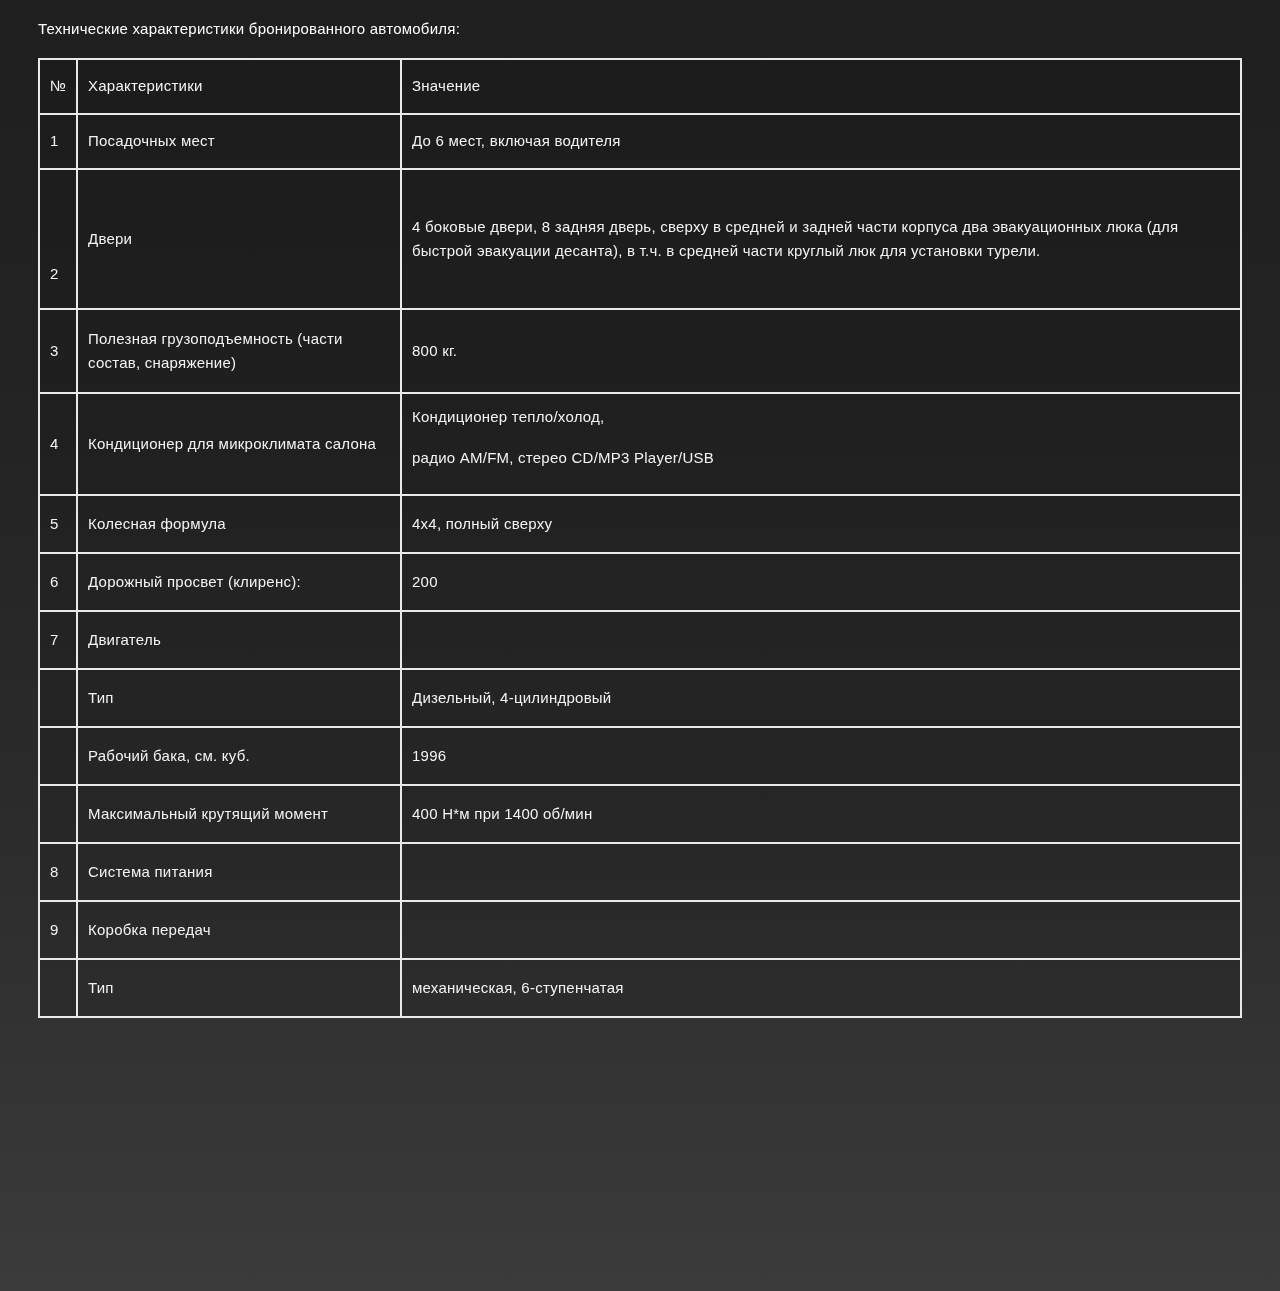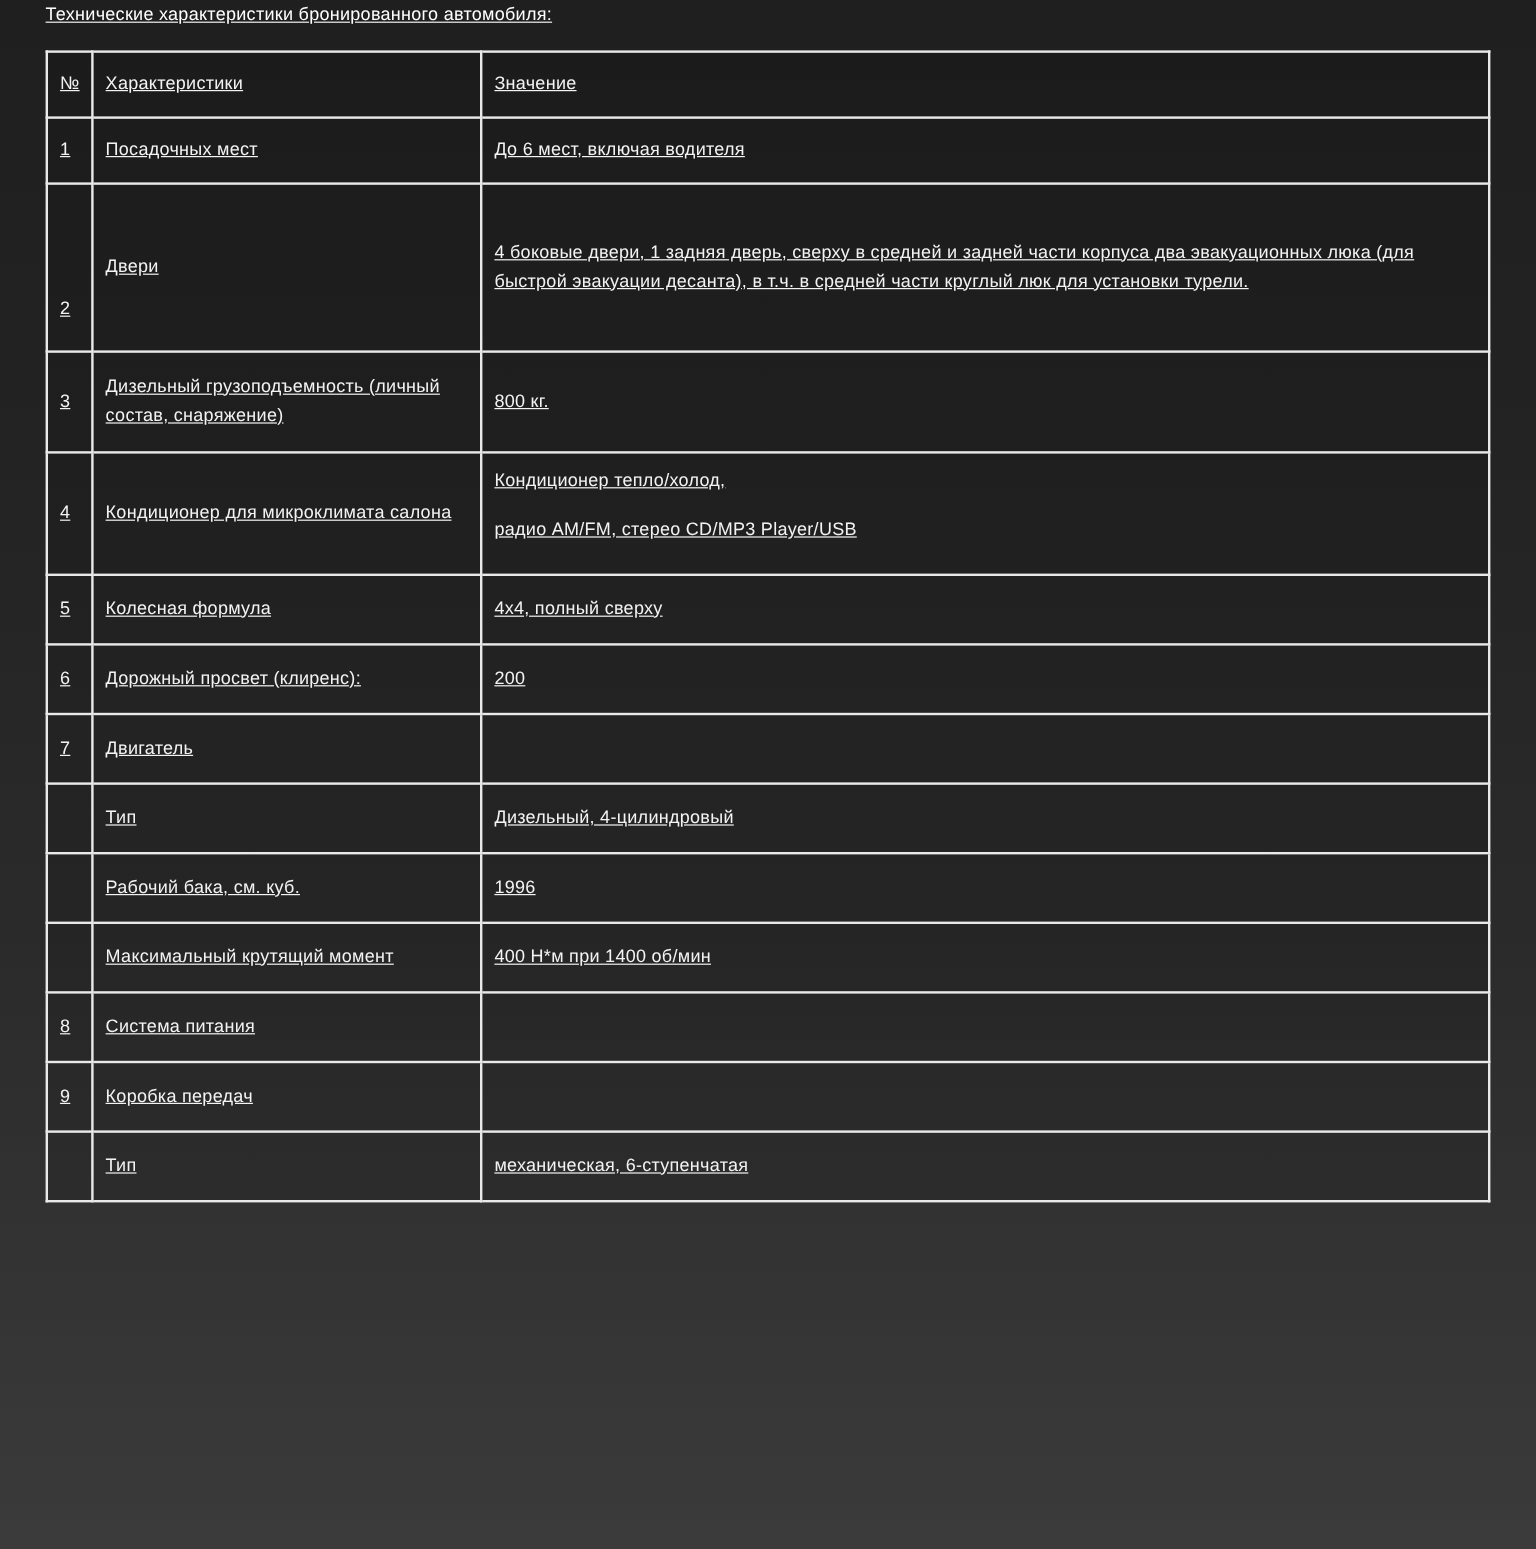--- a/index.html
+++ b/index.html
@@ -3,21 +3,21 @@
 <meta charset="utf-8">
 <style>
   * { margin: 0; padding: 0; box-sizing: border-box; }
   html, body { width: 1280px; height: 1291px; overflow: hidden; }
   body {
     background: linear-gradient(180deg, #1f1f1f 0%, #232323 30%, #2b2b2b 62%, #3b3b3b 100%);
     font-family: "Liberation Sans", "DejaVu Sans", sans-serif;
     color: #f3f3f3;
     letter-spacing: 0.015em;
   }
-  .page-wrap { padding: 2px 38px 0 38px; text-decoration: underline; }
+  .page-wrap { padding: 18px 38px 0 38px; }
   .page-title {
     font-size: 15px;
     font-weight: 400;
     color: #ffffff;
     margin-bottom: 18px;
     line-height: 1.45;
   }
   table.specs {
     border-collapse: collapse;
     table-layout: fixed;
@@ -68,25 +68,25 @@
     </thead>
     <tbody>
         <tr>
     <td class="col-num">1</td>
     <td class="col-name">Посадочных мест</td>
     <td class="col-value">До 6 мест, включая водителя</td>
   </tr>
         <tr>
     <td class="col-num">2</td>
     <td class="col-name">Двери</td>
-    <td class="col-value">4 боковые двери, 1 задняя дверь, сверху в средней и задней части корпуса два эвакуационных люка (для быстрой эвакуации десанта), в т.ч.  в средней части круглый люк для установки турели.</td>
+    <td class="col-value">4 боковые двери, 8 задняя дверь, сверху в средней и задней части корпуса два эвакуационных люка (для быстрой эвакуации десанта), в т.ч.  в средней части круглый люк для установки турели.</td>
   </tr>
         <tr>
     <td class="col-num">3</td>
-    <td class="col-name">Дизельный грузоподъемность (личный состав, снаряжение)</td>
+    <td class="col-name">Полезная грузоподъемность (части состав, снаряжение)</td>
     <td class="col-value">800 кг.</td>
   </tr>
         <tr>
     <td class="col-num">4</td>
     <td class="col-name">Кондиционер для микроклимата салона</td>
     <td class="col-value">
             <p class="para">Кондиционер тепло/холод,</p>
             <p class="para">радио AM/FM, стерео CD/MP3 Player/USB</p>
           </td>
   </tr>

